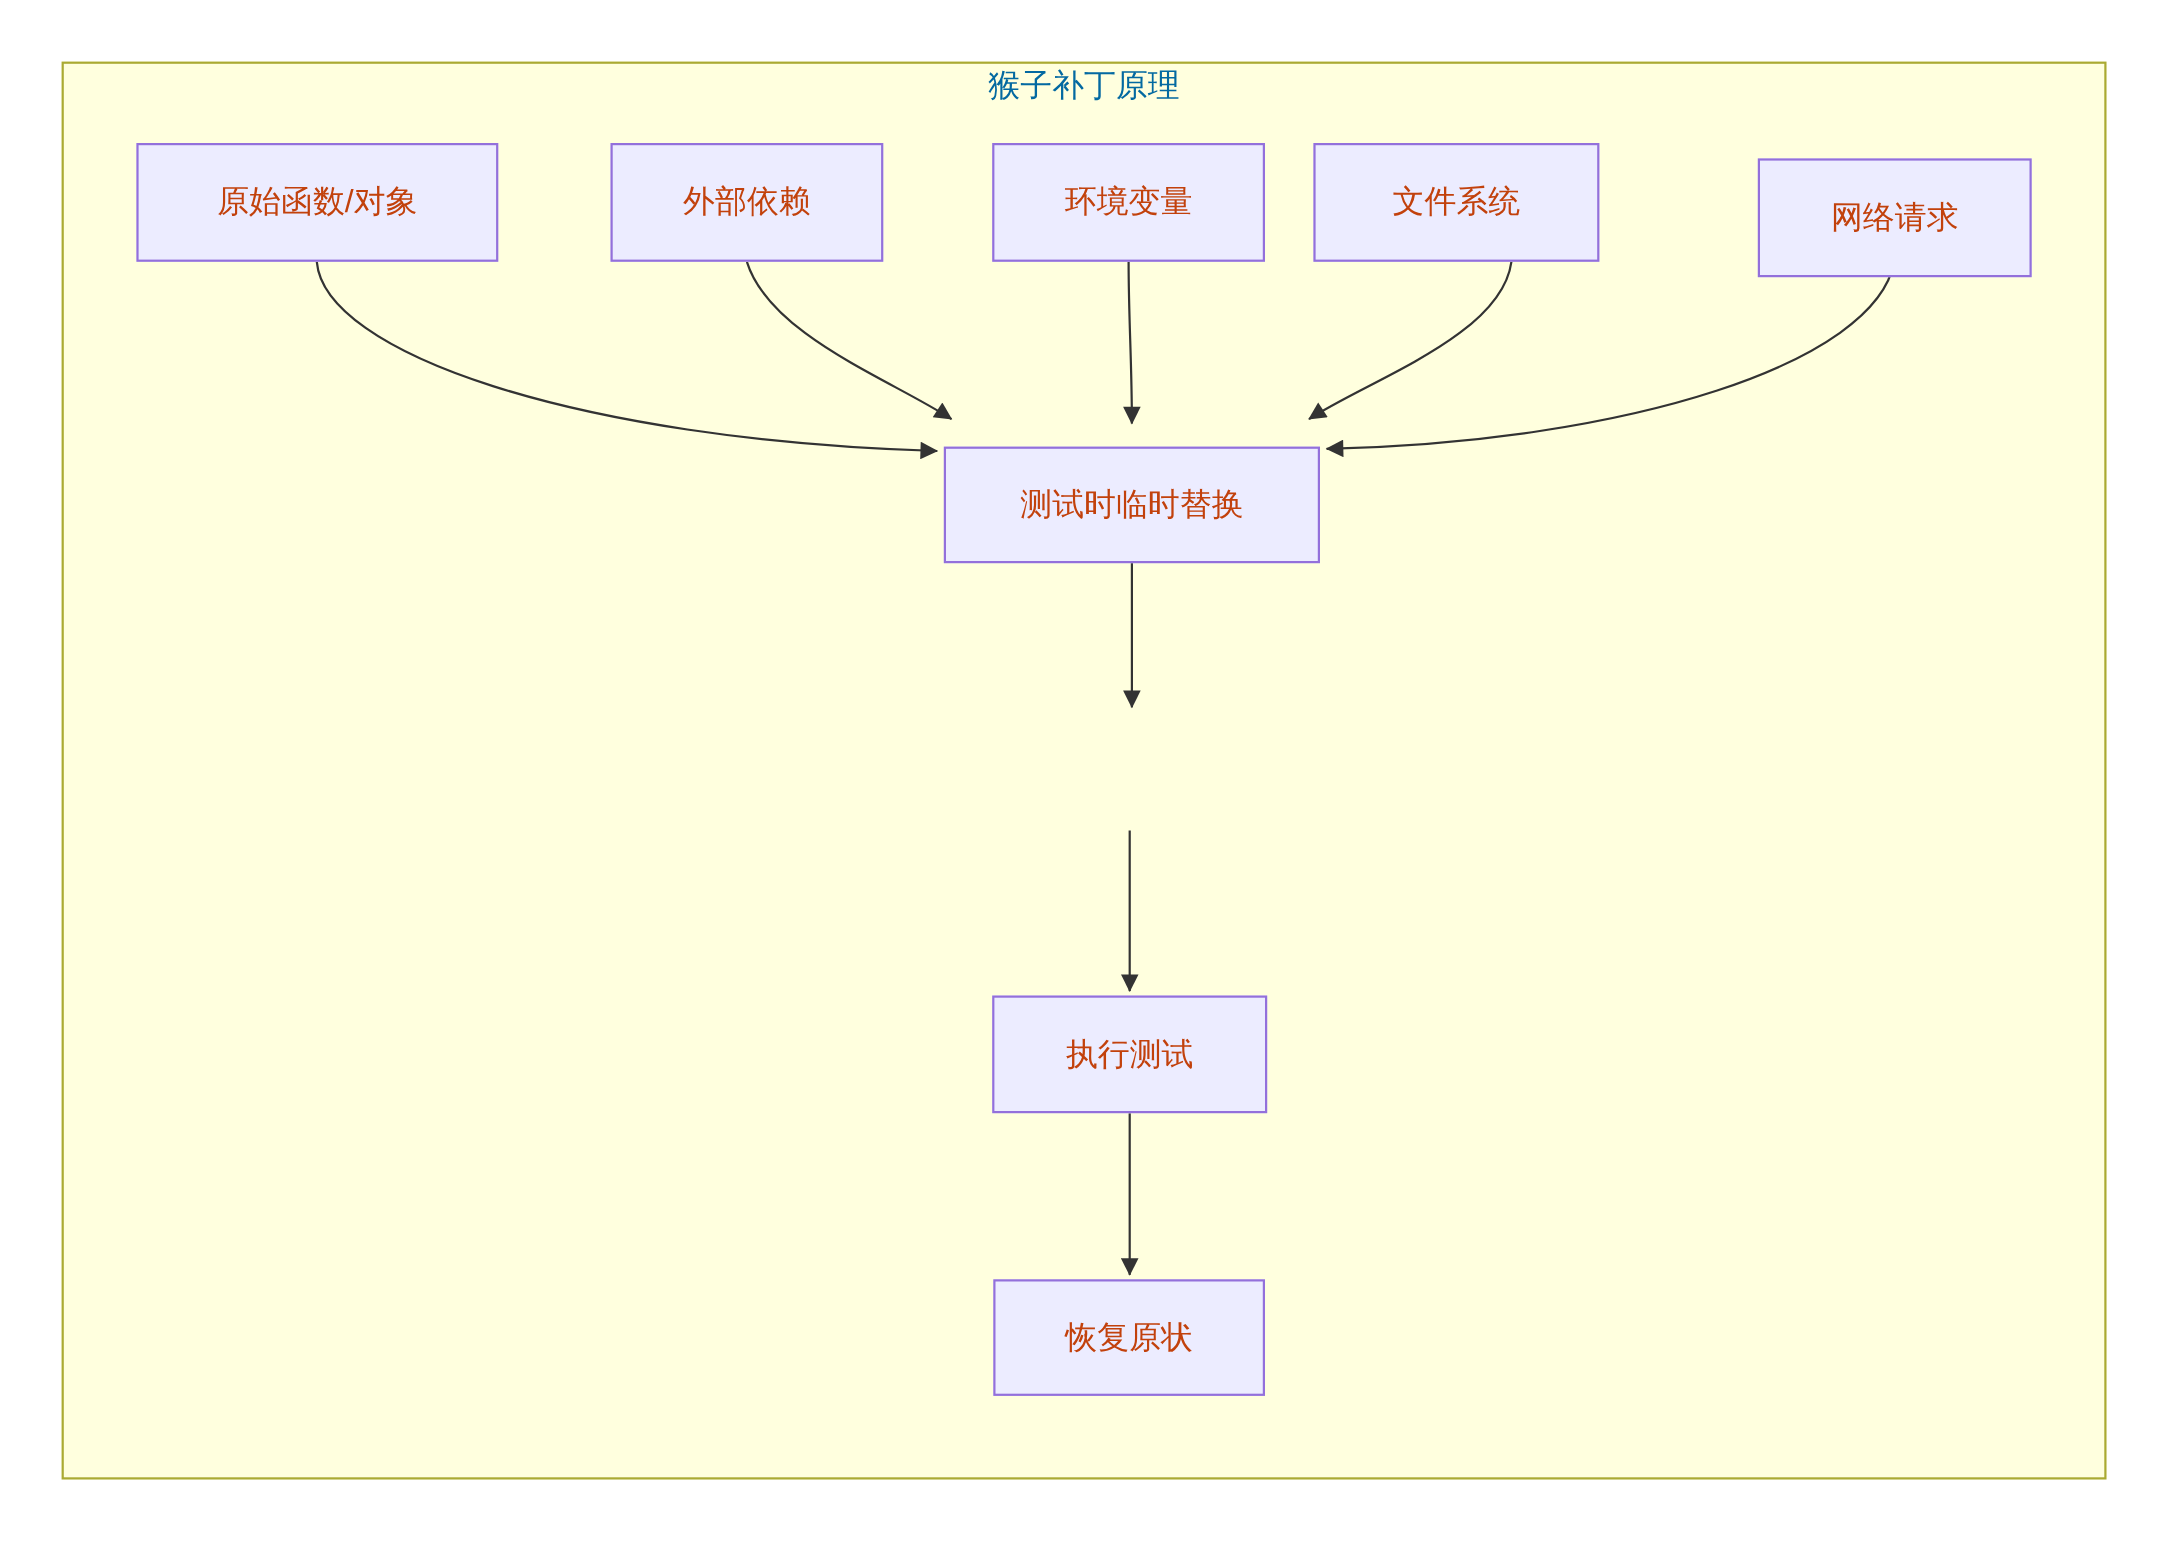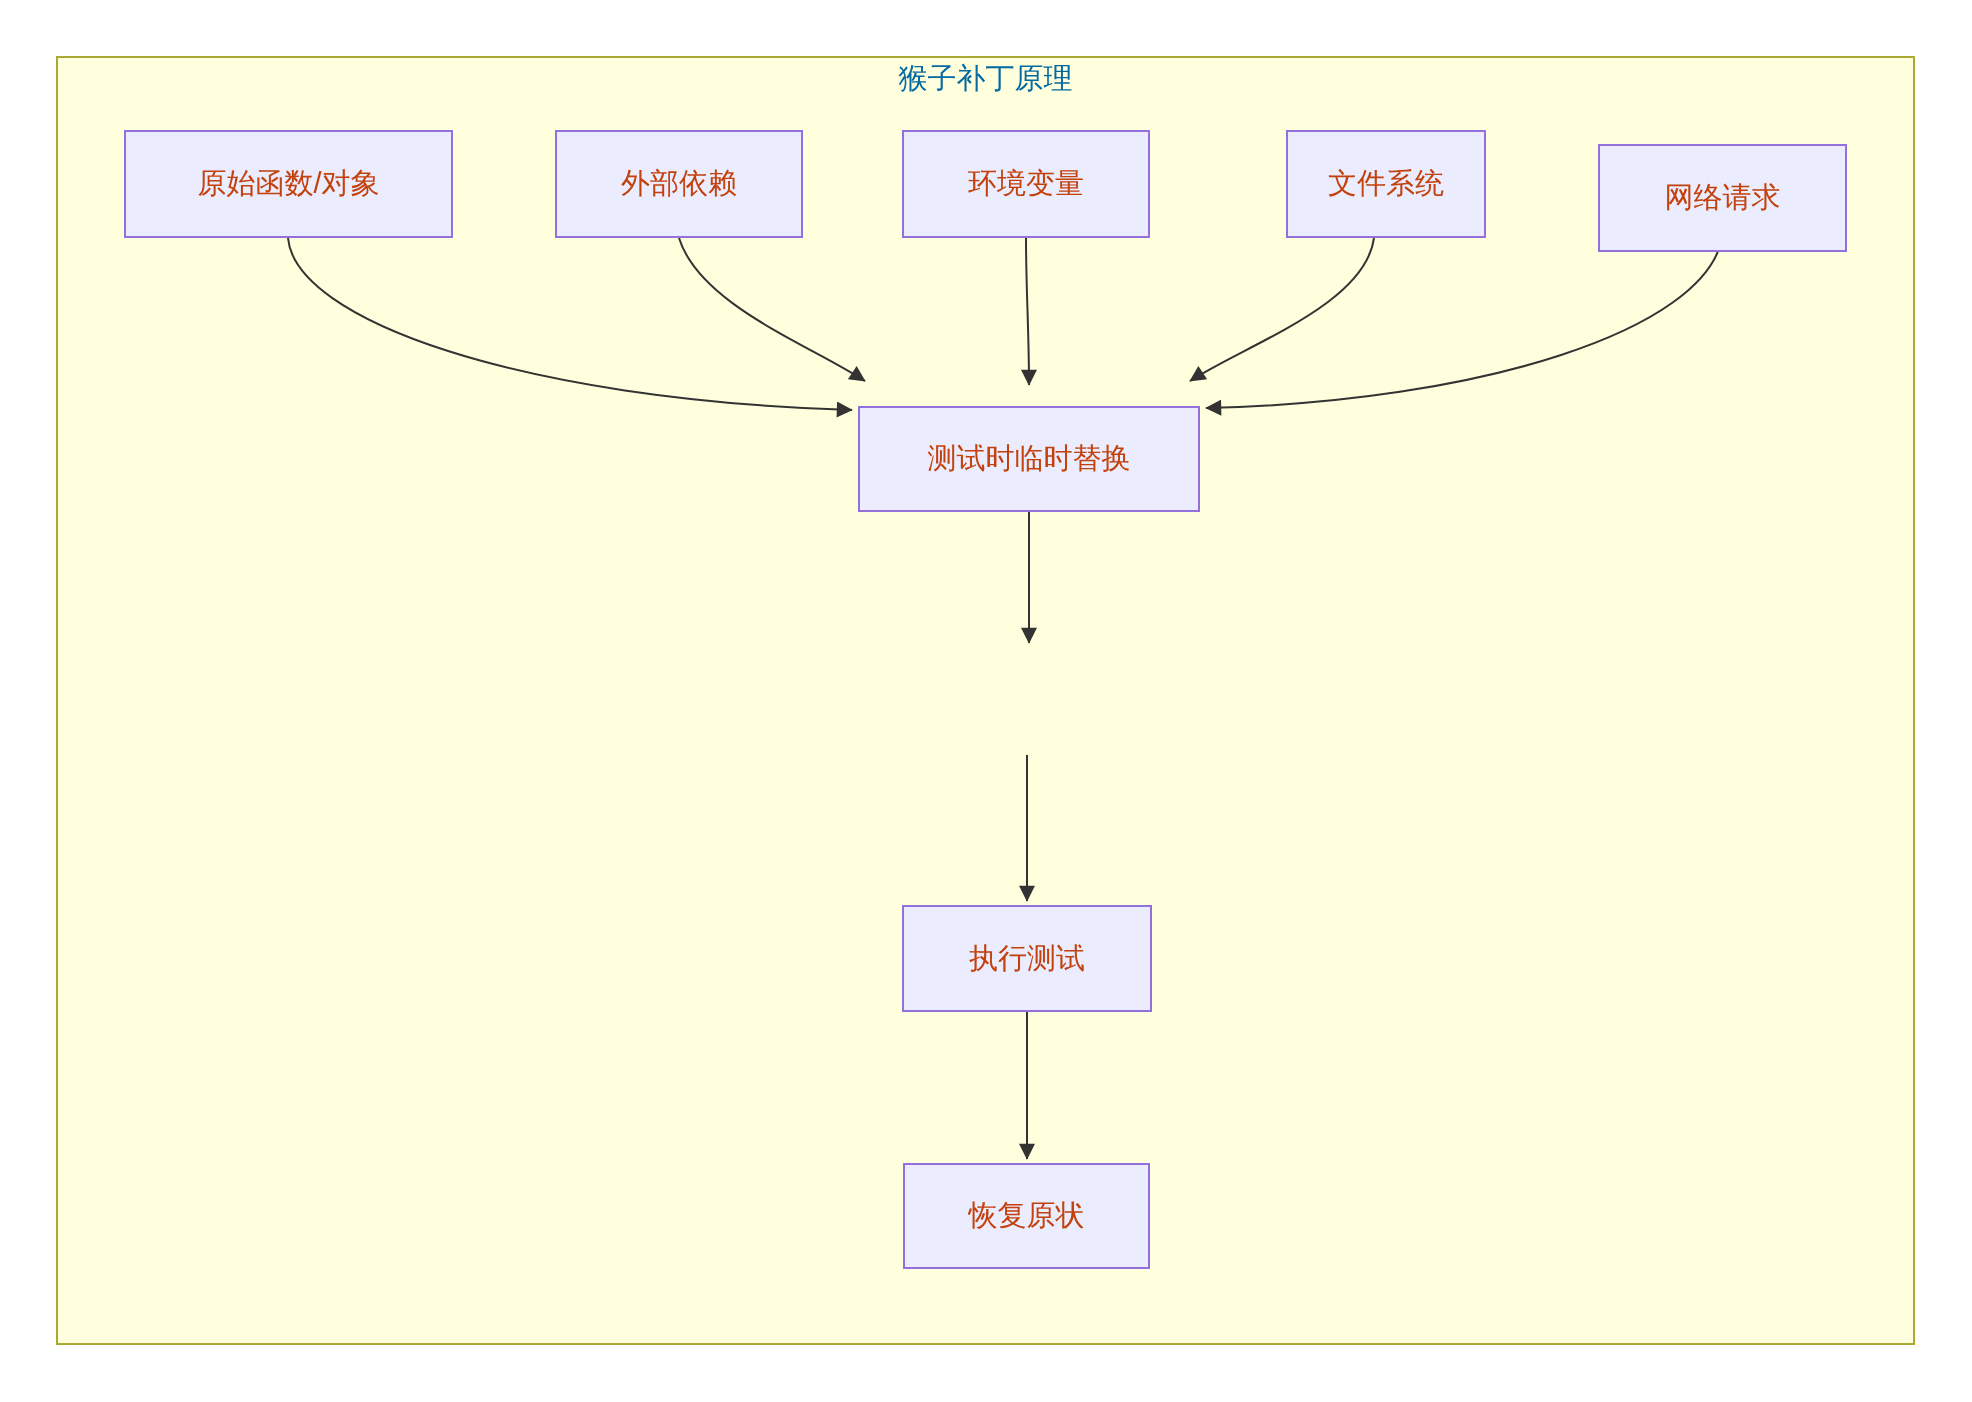--- a/index.html
+++ b/index.html
@@ -52,21 +52,21 @@
     font-size: 29px;
     display: flex;
     align-items: center;
     justify-content: center;
     text-align: center;
     white-space: nowrap;
   }
   .node-original   { left: 124px;  top: 130px;  width: 329px; height: 108px; }
   .node-external   { left: 555px;  top: 130px;  width: 248px; height: 108px; text-align: right; }
   .node-env        { left: 902px;  top: 130px;  width: 248px; height: 108px; }
-  .node-fs         { left: 1286px; top: 130px;  width: 200px; height: 108px; }
+  .node-fs         { left: 1194px; top: 130px;  width: 260px; height: 108px; }
   .node-network    { left: 1598px; top: 130px;  width: 249px; height: 108px; margin-top: 14px; }
   .node-replace    { left: 858px;  top: 406px;  width: 342px; height: 106px; }
   .node-patch      { left: 861px;  top: 647px;  width: 332px; height: 108px; }
   .node-run        { left: 902px;  top: 905px;  width: 250px; height: 107px; }
   .node-restore    { left: 903px;  top: 1163px; width: 247px; height: 106px; }
   .edge-path {
     fill: none;
     stroke: #333333;
     stroke-width: 2px;
   }

